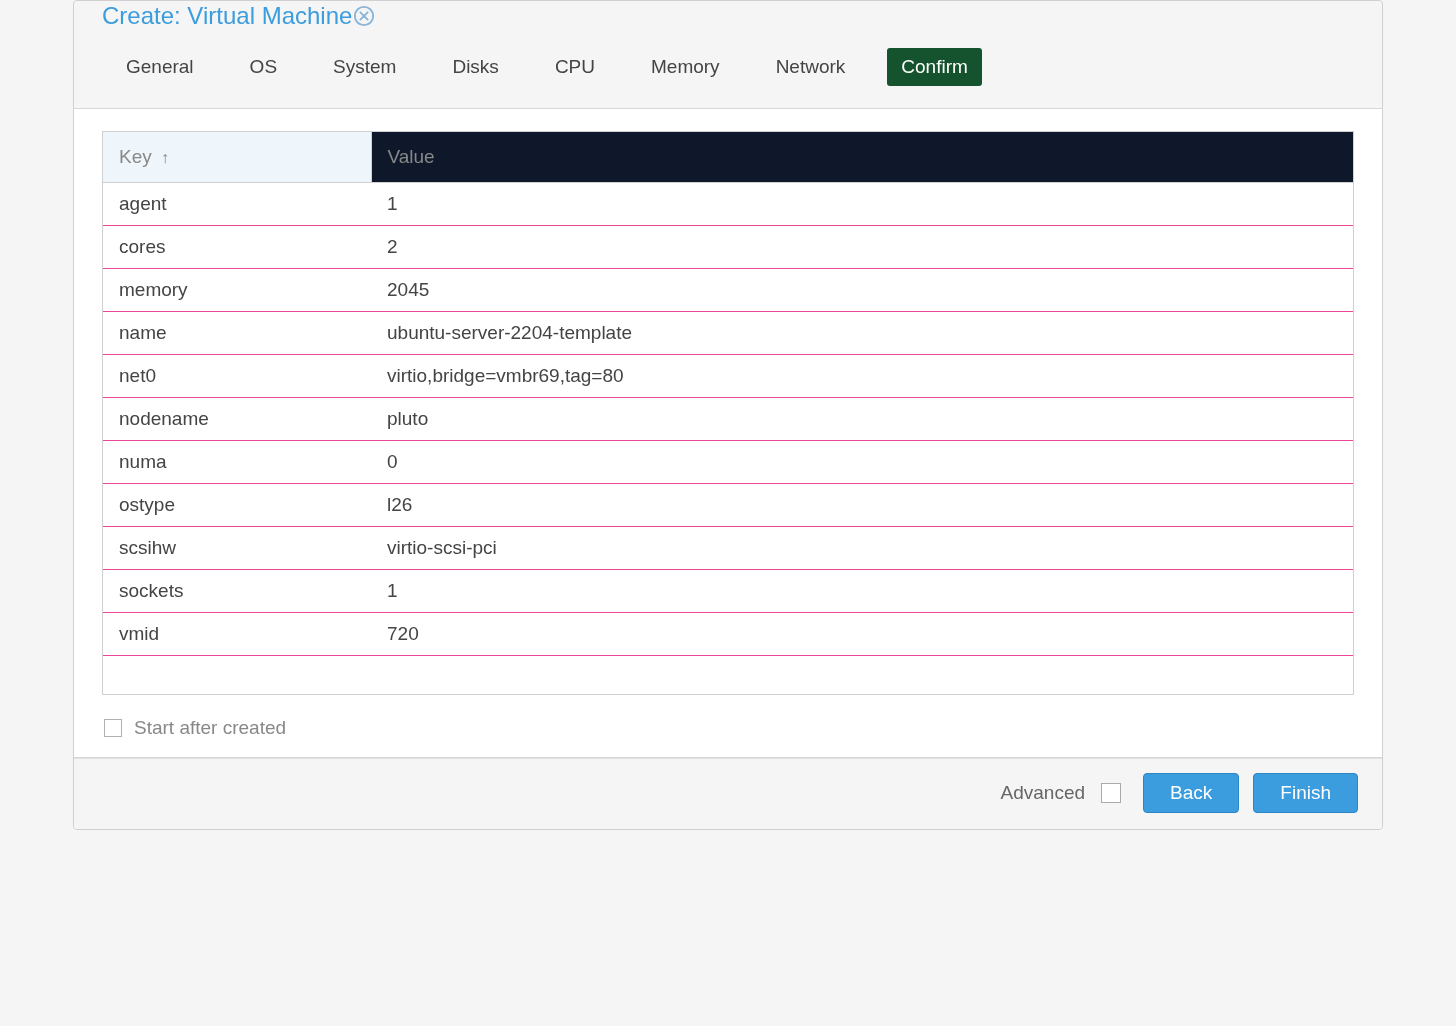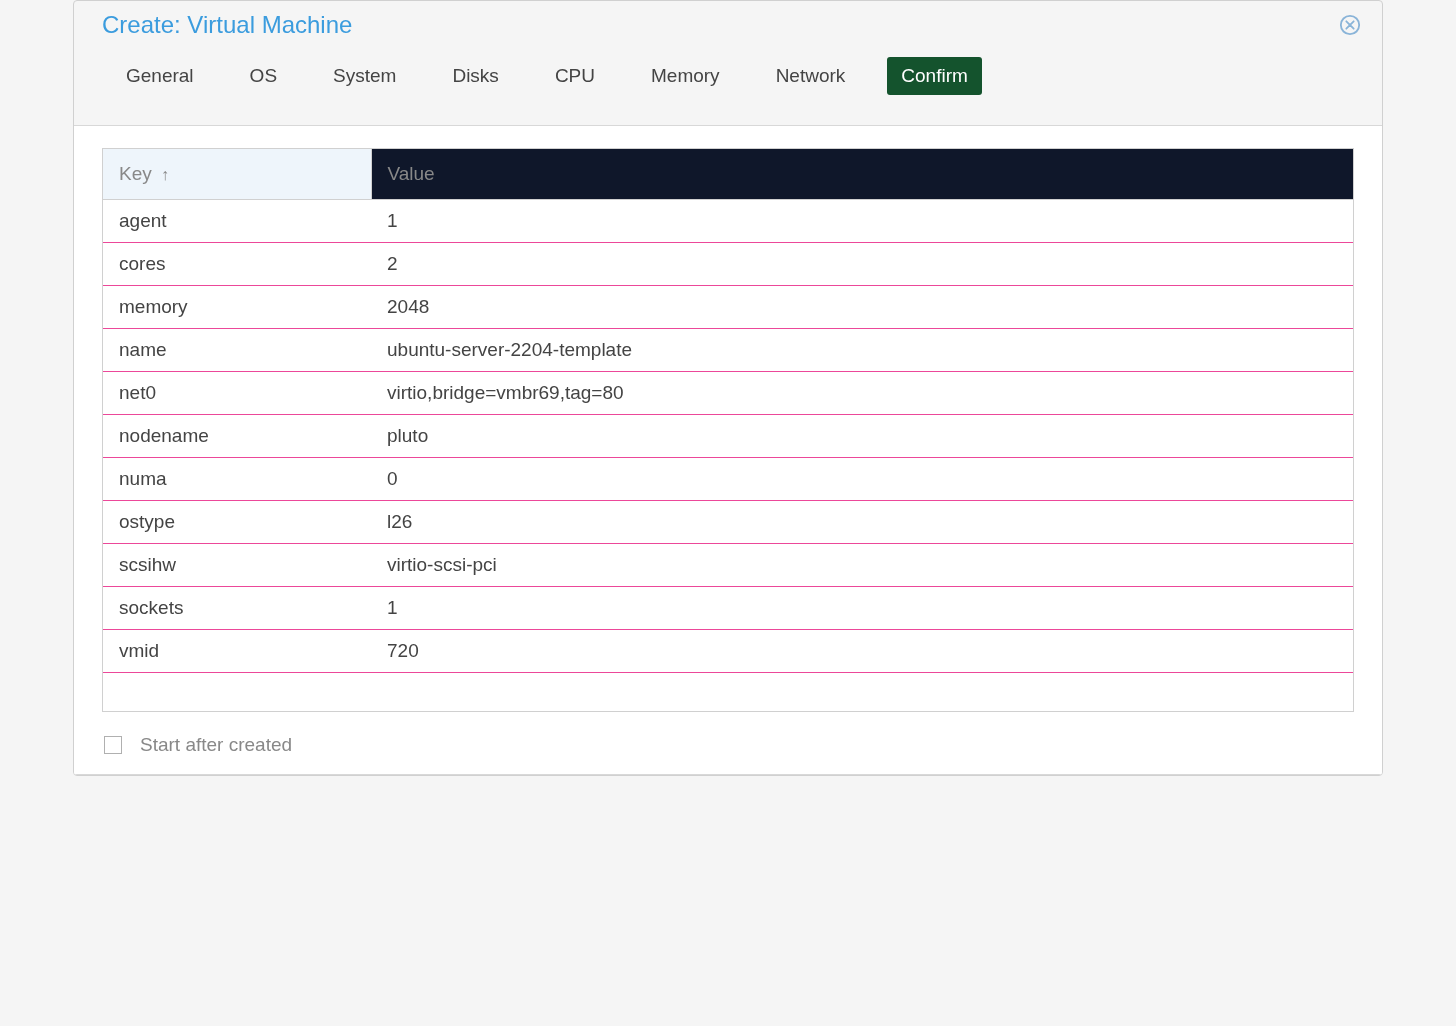--- a/index.html
+++ b/index.html
@@ -16,22 +16,21 @@
       background: #f5f5f5;
       border: 1px solid #d0d0d0;
       border-radius: 4px;
       width: 1310px;
       margin: 0 auto;
       overflow: hidden;
     }
     .dialog-header {
       display: flex;
       align-items: center;
-      justify-content: space-between;
-      padding: 10px 20px 8px 28px;
+      padding: 1px 20px 8px 28px;
     }
     .dialog-title {
       color: #3b9cde;
       font-size: 24px;
       font-weight: 400;
     }
     .close-btn {
       width: 24px;
       height: 24px;
       cursor: pointer;
@@ -56,21 +55,21 @@
       padding: 8px 14px;
       border-radius: 3px;
     }
     .tab.active {
       background: #14532d;
       color: #fff;
     }
     .panel {
       background: #fff;
       border: 1px solid #d8d8d8;
-      margin: 12px 0 0 0;
+      margin: 4px 0 0 0;
       border-left: none;
       border-right: none;
     }
     .table-container {
       margin: 22px 28px 14px 28px;
       border: 1px solid #d0d0d0;
     }
     table {
       width: 100%;
       border-collapse: collapse;
@@ -100,21 +99,21 @@
     }
     tbody tr:last-child td {
       border-bottom: none;
     }
     .empty-row td {
       height: 38px;
     }
     .checkbox-row {
       display: flex;
       align-items: center;
-      gap: 18px;
+      gap: 12px;
       padding: 8px 30px 18px 30px;
       font-size: 19px;
       color: #888;
     }
     .checkbox {
       width: 18px;
       height: 18px;
       border: 1px solid #b0b0b0;
       background: #fff;
       cursor: pointer;
@@ -192,21 +191,21 @@
         <tr>
               <td>agent</td>
               <td>1</td>
             </tr>
             <tr>
               <td>cores</td>
               <td>2</td>
             </tr>
             <tr>
               <td>memory</td>
-              <td>2048</td>
+              <td>2045</td>
             </tr>
             <tr>
               <td>name</td>
               <td>ubuntu-server-2204-template</td>
             </tr>
             <tr>
               <td>net0</td>
               <td>virtio,bridge=vmbr69,tag=80</td>
             </tr>
             <tr>
@@ -239,13 +238,19 @@
           </tbody>
       </table>
     </div>
 
     <div class="checkbox-row">
       <div class="checkbox"></div>
       <span>Start after created</span>
     </div>
   </div>
 
+  <div class="footer">
+    <span class="footer-label">Advanced</span>
+    <div class="adv-checkbox"></div>
+    <button class="btn">Back</button>
+    <button class="btn">Finish</button>
+  </div>
 </div>
 
 </body></html>

